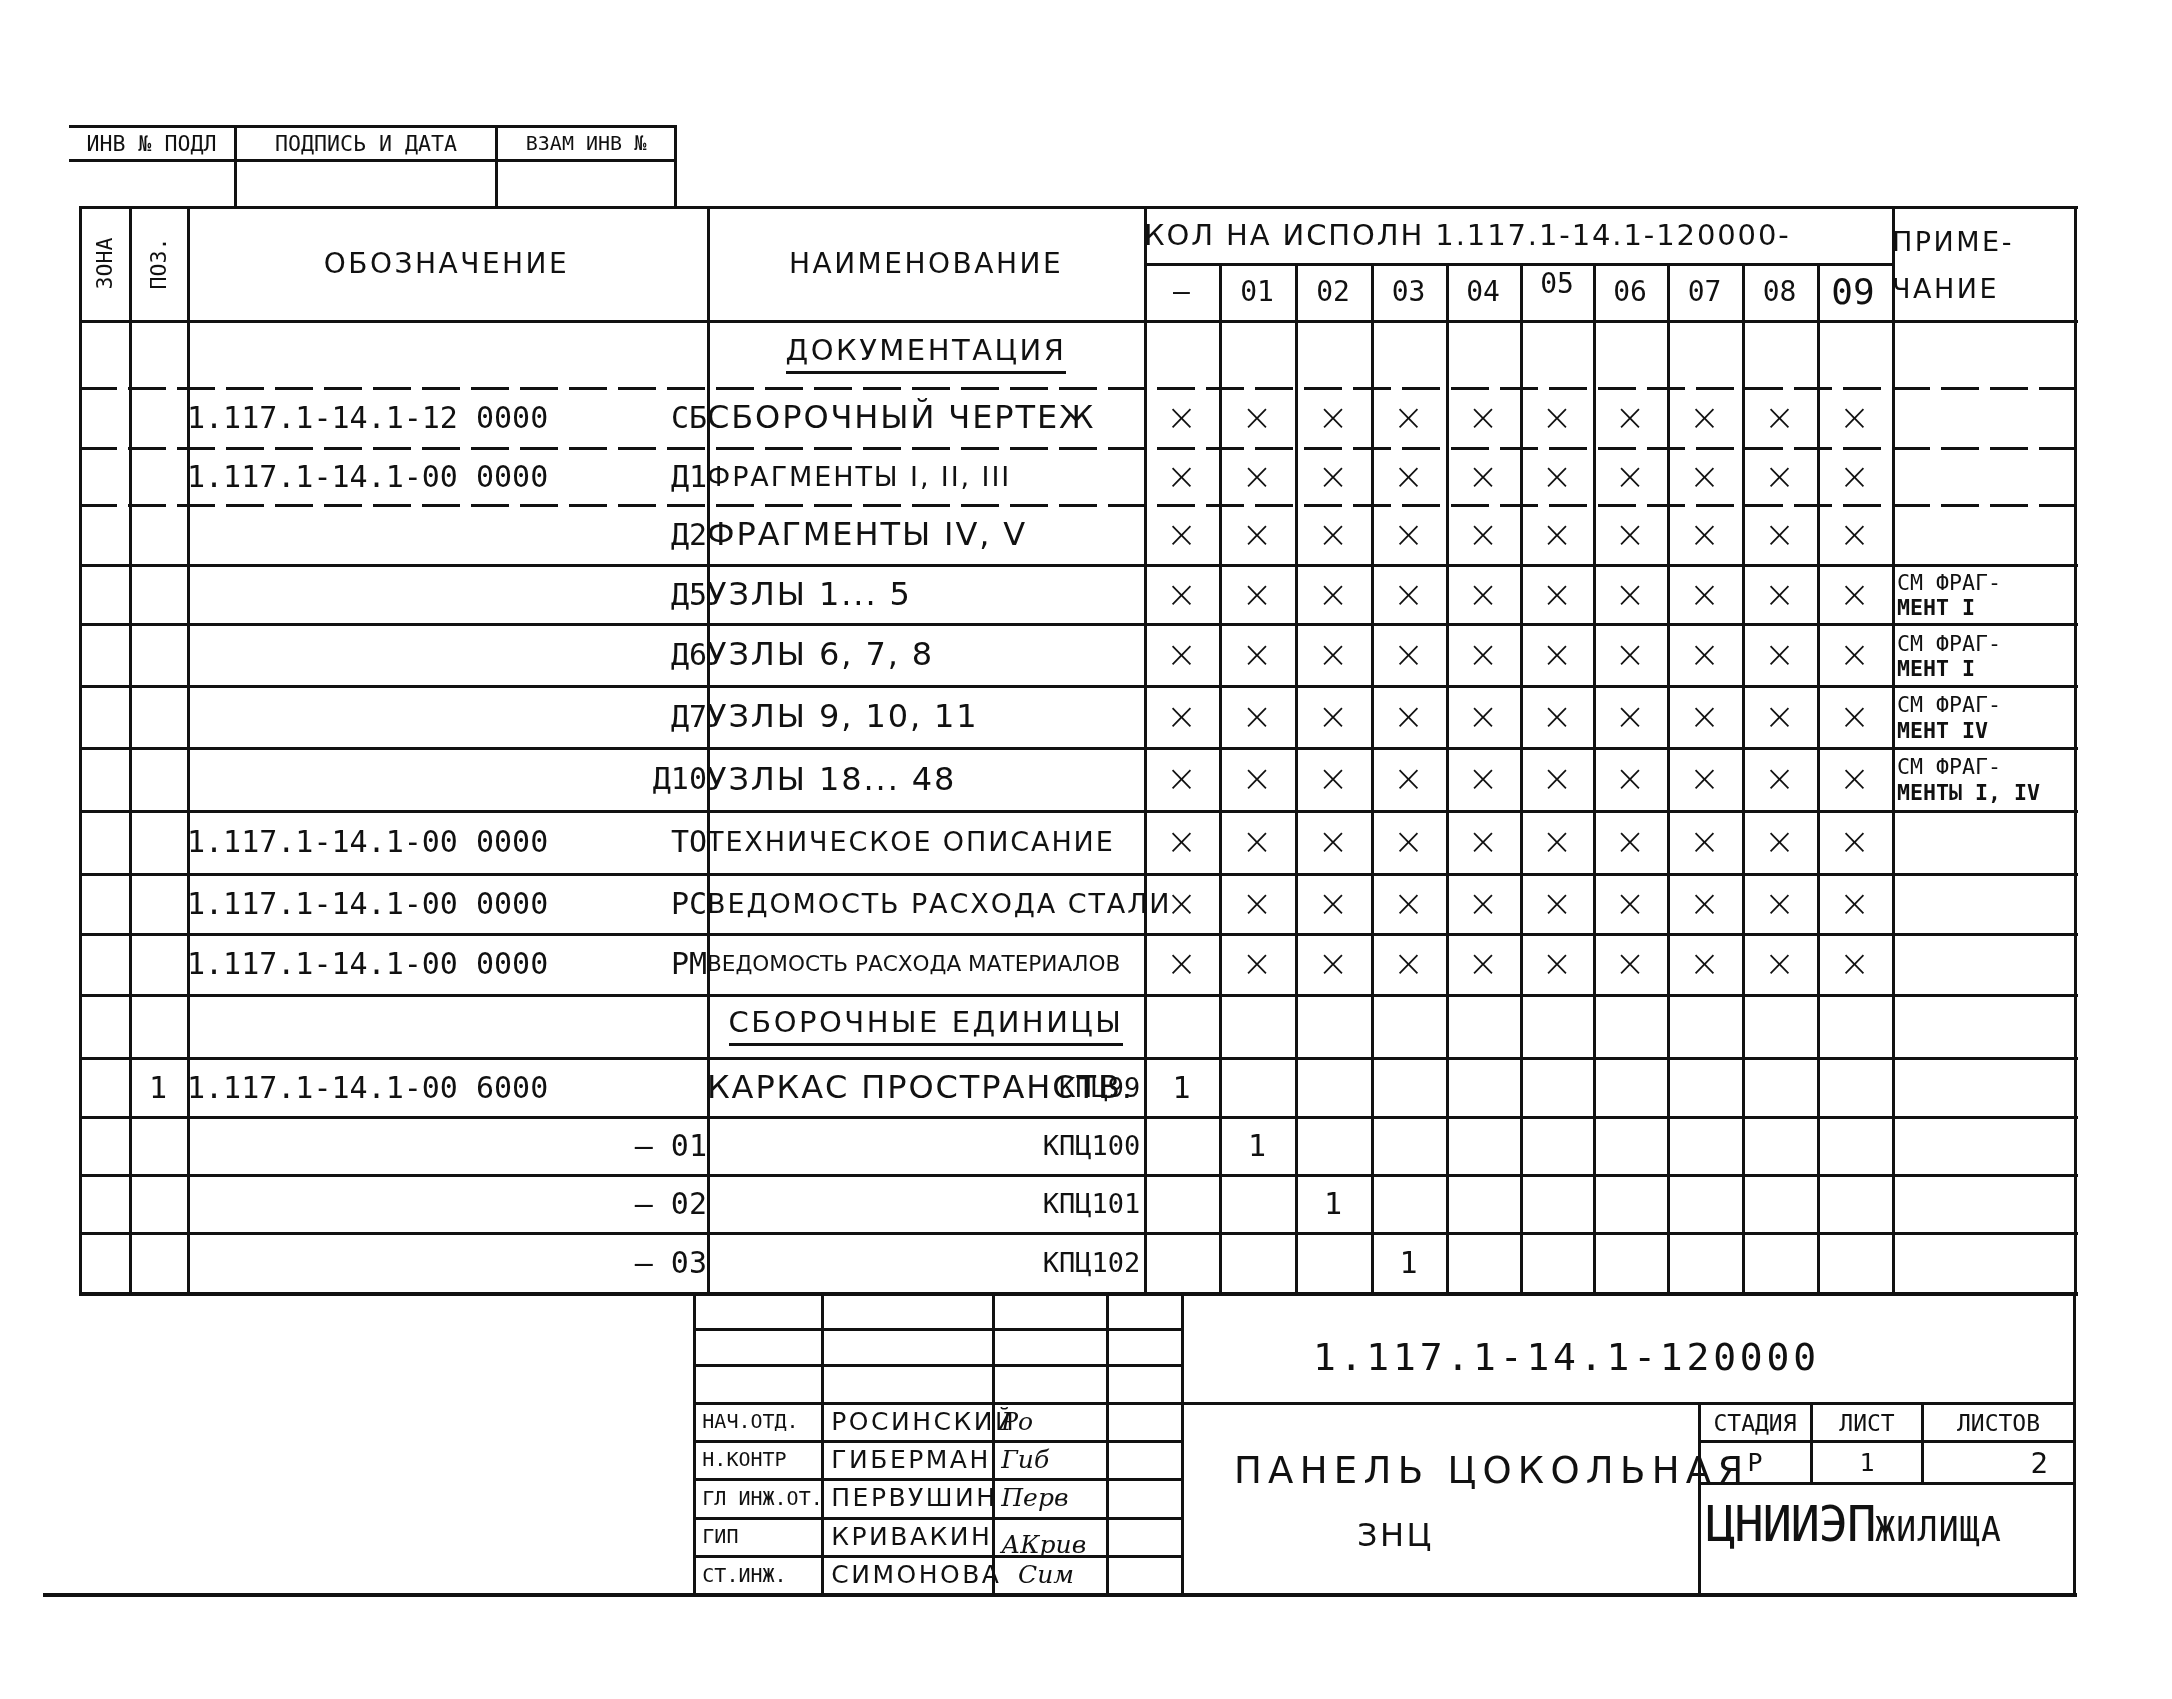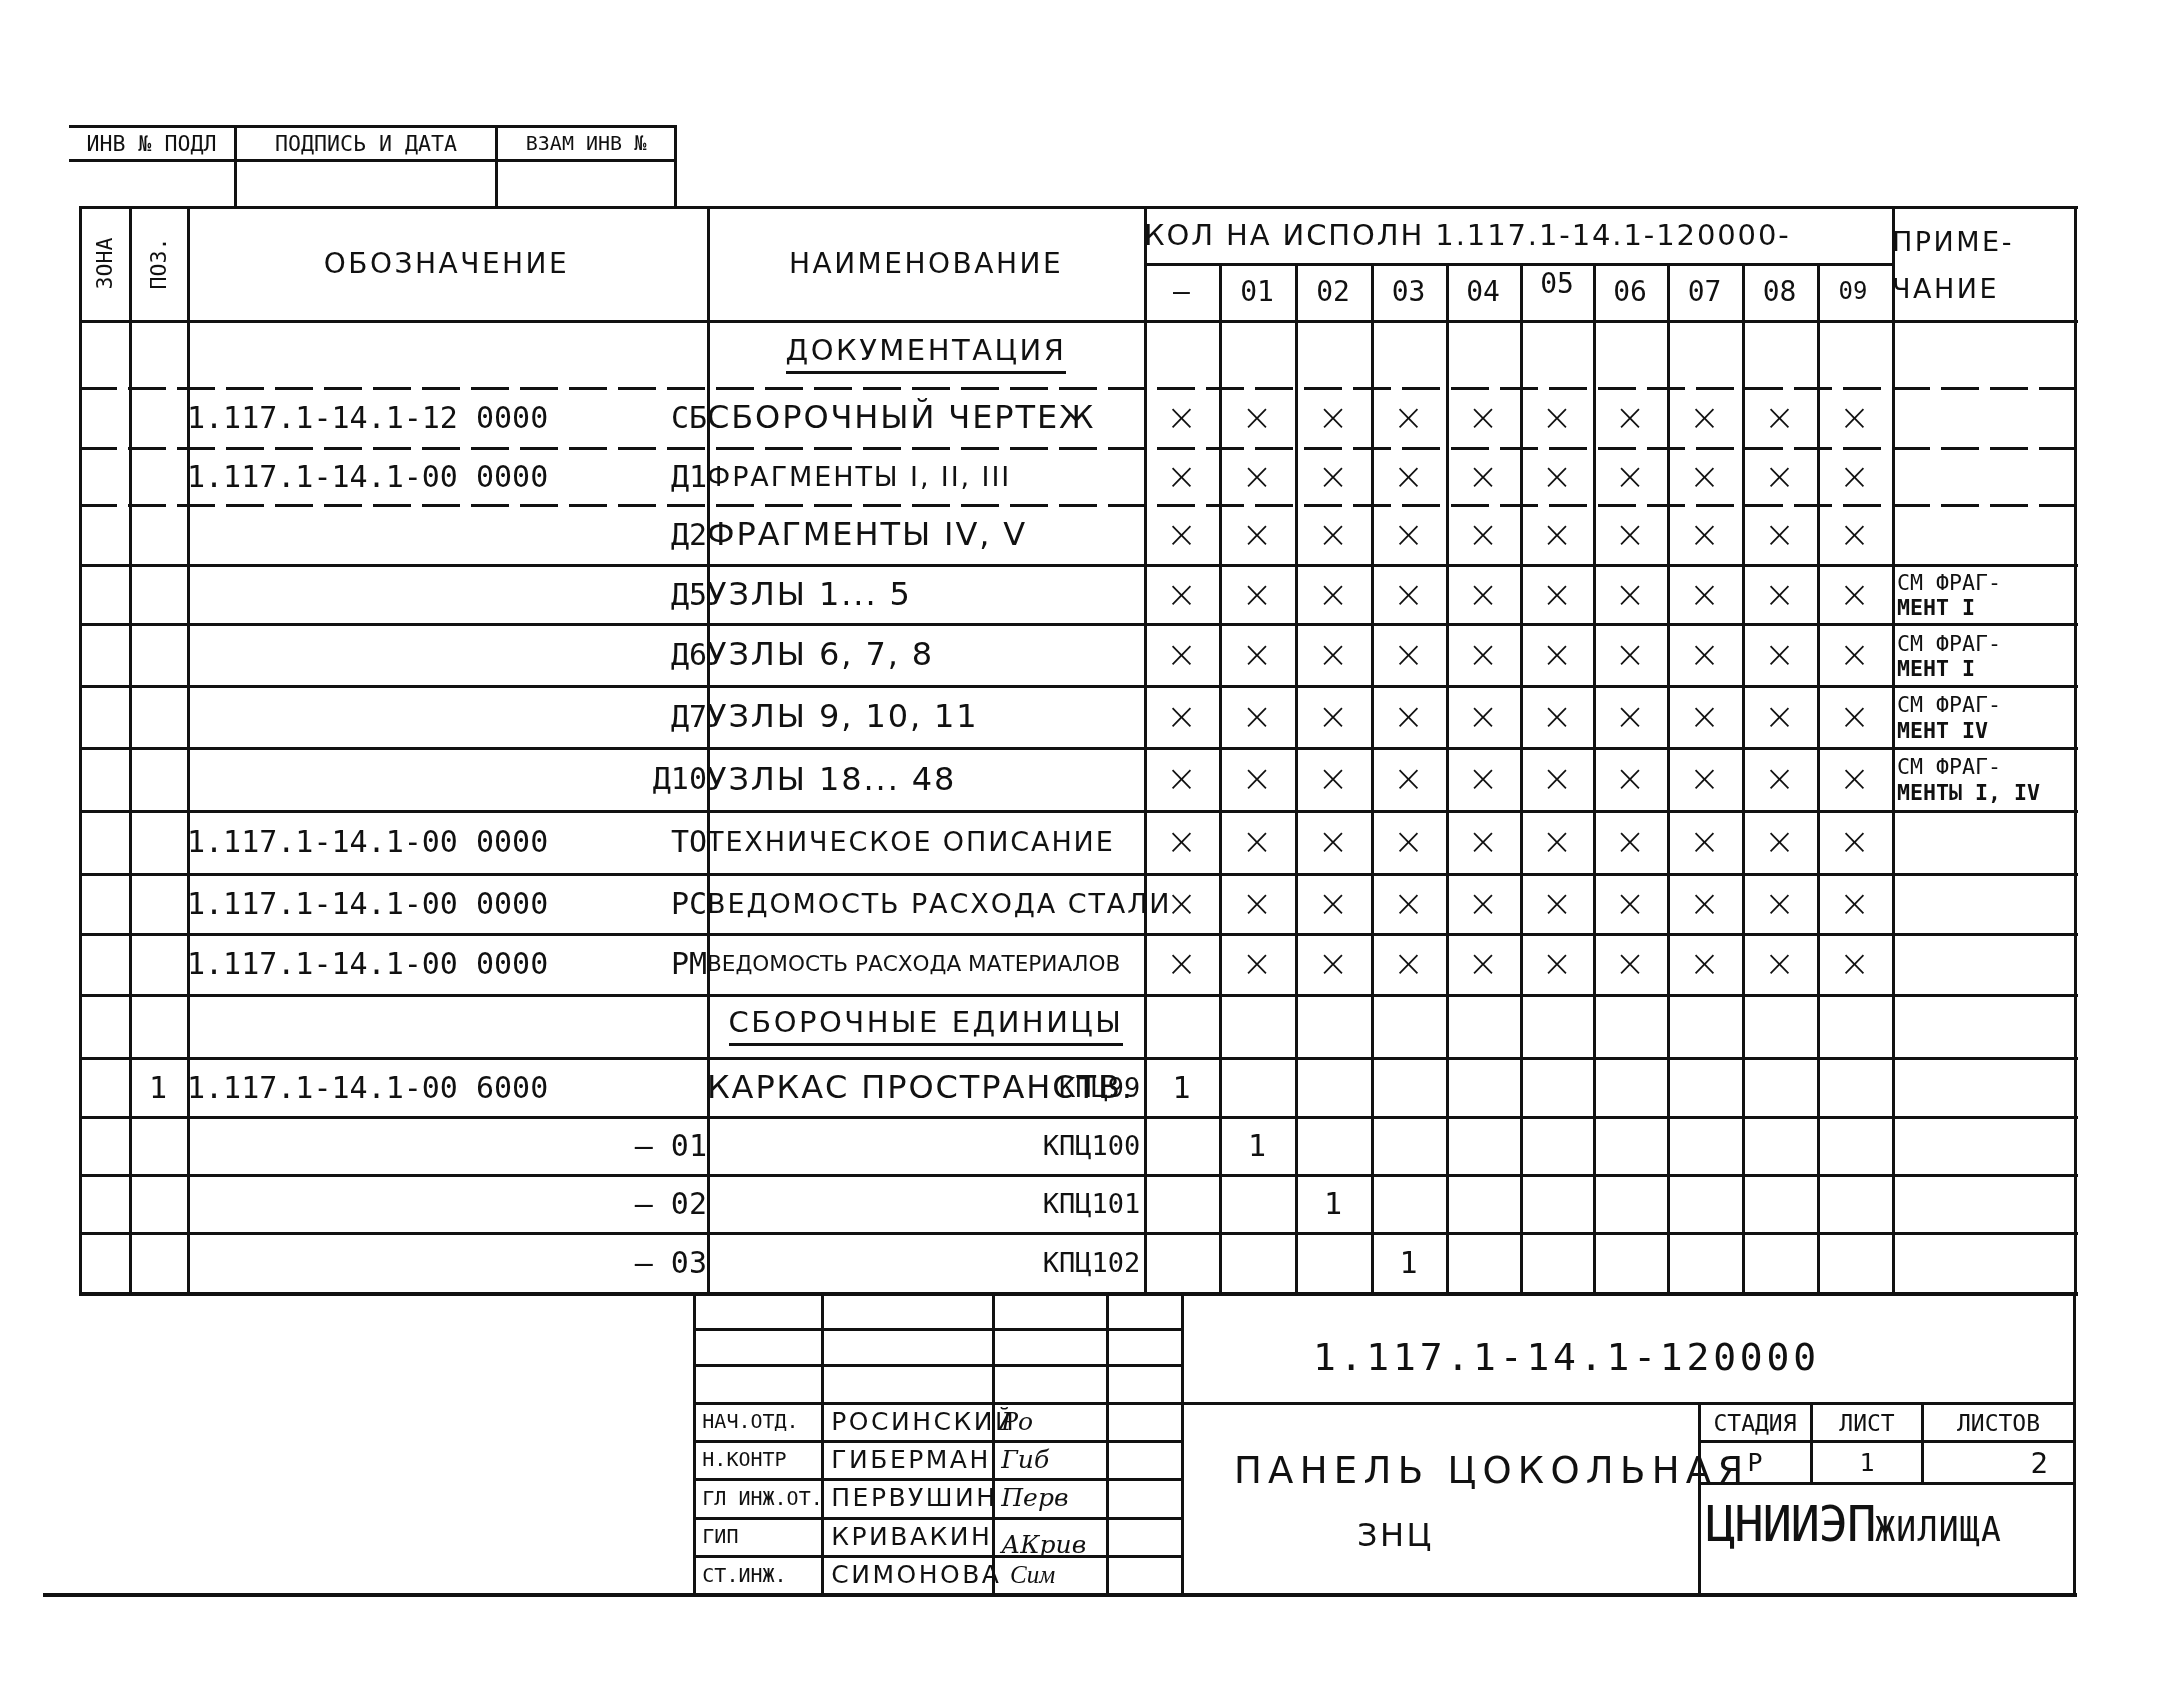--- a/index.html
+++ b/index.html
@@ -83,21 +83,21 @@
     <div class="cell left hand" style="left:1144px; top:206px; width:748px; height:57px; font-size:29px; letter-spacing:1.9px;">КОЛ НА ИСПОЛН 1.117.1-14.1-120000-</div>
     <div class="cell" style="left:1144px; top:263px; width:75px; height:56px; font-size:28px;">—</div>
     <div class="cell" style="left:1219px; top:263px; width:76px; height:56px; font-size:28px;">01</div>
     <div class="cell" style="left:1295px; top:263px; width:76px; height:56px; font-size:28px;">02</div>
     <div class="cell" style="left:1371px; top:263px; width:75px; height:56px; font-size:28px;">03</div>
     <div class="cell" style="left:1446px; top:263px; width:74px; height:56px; font-size:28px;">04</div>
     <div class="cell" style="left:1520px; top:263px; width:74px; height:40px; font-size:28px;">05</div>
     <div class="cell" style="left:1593px; top:263px; width:74px; height:56px; font-size:28px;">06</div>
     <div class="cell" style="left:1667px; top:263px; width:75px; height:56px; font-size:28px;">07</div>
     <div class="cell" style="left:1742px; top:263px; width:75px; height:56px; font-size:28px;">08</div>
-    <div class="cell" style="left:1817px; top:263px; width:72px; height:56px; font-size:24px;">09</div>
+    <div class="cell" style="left:1817px; top:263px; width:72px; height:56px; font-size:36px;">09</div>
     <div class="cell left hand" style="left:1892px; top:219px; width:182px; height:44px; font-size:27px;">ПРИМЕ-</div>
     <div class="cell left hand" style="left:1892px; top:266px; width:182px; height:44px; font-size:27px;">ЧАНИЕ</div>
     <div class="cell" style="left:79px; top:320px; width:50px; height:67px; font-size:28px;"></div>
     <div class="cell" style="left:129px; top:320px; width:58px; height:67px; font-size:30px;"></div>
     <div class="cell left" style="left:187px; top:320px; width:431px; height:67px; font-size:30px;"></div>
     <div class="cell right" style="left:580px; top:320px; width:127px; height:67px; font-size:30px;"></div>
     <div class="cell" style="left:707px; top:320px; width:438px; height:67px; font-size:29px;">
       <span class="under hand">ДОКУМЕНТАЦИЯ</span>
     </div>
     <div class="cell" style="left:1144px; top:320px; width:75px; height:67px; font-size:30px;"></div>
@@ -398,16 +398,16 @@
       <div class="cell left hand" style="left:825px; top:1440px; width:167px; height:38px; font-size:25px; padding-left:6.3px;">ГИБЕРМАН</div>
       <div class="cell left sig" style="left:995px; top:1440px; width:111px; height:38px; font-size:25px; padding-left:6.3px;">Гиб</div>
       <div class="cell left " style="left:696px; top:1478px; width:126px; height:39px; font-size:20px; padding-left:6.3px;">ГЛ ИНЖ.ОТ.</div>
       <div class="cell left hand" style="left:825px; top:1478px; width:167px; height:39px; font-size:25px; padding-left:6.3px;">ПЕРВУШИН</div>
       <div class="cell left sig" style="left:995px; top:1478px; width:111px; height:39px; font-size:25px; padding-left:6.3px;">Перв</div>
       <div class="cell left " style="left:696px; top:1517px; width:126px; height:38px; font-size:20px; padding-left:6.3px;">ГИП</div>
       <div class="cell left hand" style="left:825px; top:1517px; width:167px; height:38px; font-size:25px; padding-left:6.3px;">КРИВАКИН</div>
       <div class="cell left sig" style="left:995px; top:1517px; width:111px; height:38px; font-size:25px; padding-left:6.3px;margin-top:8px;">АКрив</div>
       <div class="cell left " style="left:696px; top:1555px; width:126px; height:39px; font-size:20px; padding-left:6.3px;">СТ.ИНЖ.</div>
       <div class="cell left hand" style="left:825px; top:1555px; width:167px; height:39px; font-size:25px; padding-left:6.3px;">СИМОНОВА</div>
-      <div class="cell left sig" style="left:995px; top:1555px; width:92px; height:39px; font-size:25px; padding-left:15px;font-family:Liberation Serif, serif;">Сим</div>
+      <div class="cell left sig" style="left:995px; top:1555px; width:92px; height:39px; font-size:25px; padding-left:23px;">Сим</div>
     </div>
 </div>
 
 
 </body></html>

